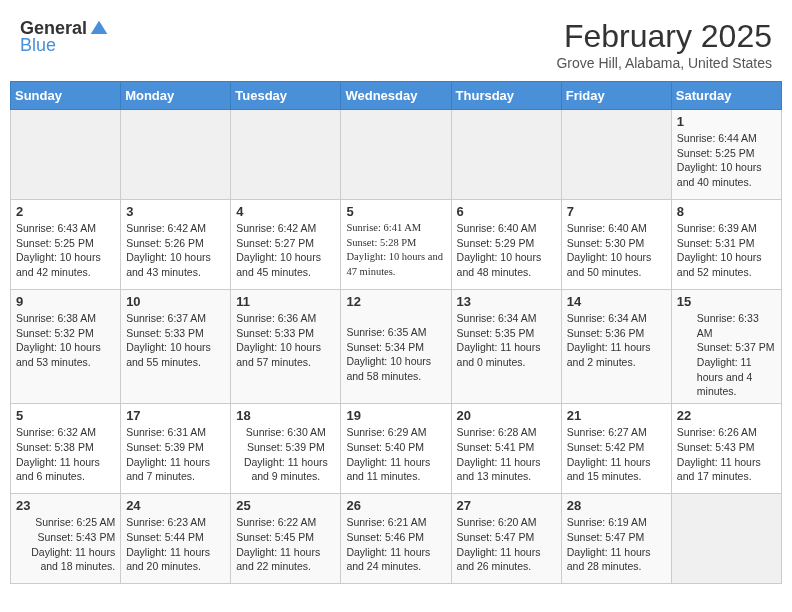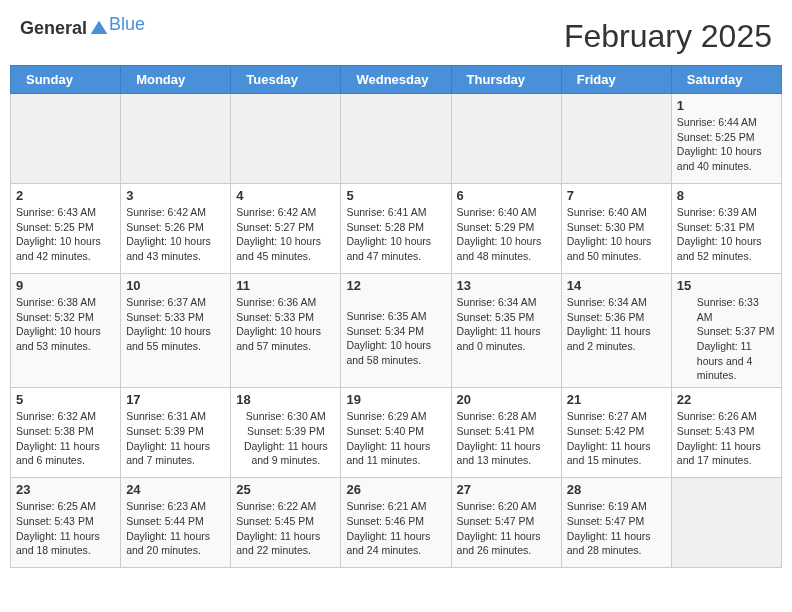--- a/index.html
+++ b/index.html
@@ -11,21 +11,21 @@
       padding: 10px;
     }
     .header {
       display: flex;
       justify-content: space-between;
       align-items: flex-start;
       padding: 8px 10px 6px 10px;
     }
     .logo {
       display: flex;
-      flex-direction: row;
+      flex-direction: column;
       align-items: flex-start;
     }
     .logo-text {
       display: flex;
       align-items: center;
     }
     .logo-general {
       font-size: 18px;
       font-weight: bold;
       color: #333;
@@ -55,21 +55,21 @@
     .calendar {
       width: 100%;
       border-collapse: collapse;
       margin-top: 4px;
     }
     .calendar thead th {
       background-color: #4a90d9;
       color: #fff;
       font-size: 13px;
       font-weight: bold;
-      padding: 6px 15px;
+      padding: 6px 4px;
       text-align: left;
       border: 1px solid #3a7fc1;
     }
     .calendar tbody td {
       width: 14.28%;
       vertical-align: top;
       padding: 4px 5px;
       border: 1px solid #ccc;
       font-size: 11px;
       color: #333;
@@ -102,20 +102,21 @@
     <div class="logo-text">
       <span class="logo-general">General</span>
       <svg class="logo-icon" viewBox="0 0 24 24">
         <polygon points="12,2 22,18 2,18" fill="#4a90d9"></polygon>
       </svg>
     </div>
     <span class="logo-blue" style="margin-top:-4px;">Blue</span>
   </div>
   <div class="title-block">
     <div class="month-title">February 2025</div>
+    <div class="location">Grove Hill, Alabama, United States</div>
   </div>
 </div>
 
 <table class="calendar">
   <thead>
     <tr>
     <th>Sunday</th>
         <th>Monday</th>
         <th>Tuesday</th>
         <th>Wednesday</th>
@@ -153,21 +154,21 @@
 Daylight: 10 hours and 43 minutes.</div>
         </td>
         <td>
           <div class="day-number">4</div>
           <div class="day-info" style="white-space: pre-line;">Sunrise: 6:42 AM
 Sunset: 5:27 PM
 Daylight: 10 hours and 45 minutes.</div>
         </td>
         <td>
           <div class="day-number">5</div>
-          <div class="day-info" style="white-space: pre-line;">Sunrise: 6:41 AM
+          <div class="day-info" style="white-space: pre-line; font-family: Liberation Serif, serif;">Sunrise: 6:41 AM
 Sunset: 5:28 PM
 Daylight: 10 hours and 47 minutes.</div>
         </td>
         <td>
           <div class="day-number">6</div>
           <div class="day-info" style="white-space: pre-line;">Sunrise: 6:40 AM
 Sunset: 5:29 PM
 Daylight: 10 hours and 48 minutes.</div>
         </td>
         <td>
@@ -267,21 +268,21 @@
         <td>
           <div class="day-number">22</div>
           <div class="day-info" style="white-space: pre-line;">Sunrise: 6:26 AM
 Sunset: 5:43 PM
 Daylight: 11 hours and 17 minutes.</div>
         </td>
       </tr>
       <tr>
         <td>
           <div class="day-number">23</div>
-          <div class="day-info" style="white-space: pre-line;">Sunrise: 6:25 AM
+          <div class="day-info" style="white-space: pre-line; text-align: right;">Sunrise: 6:25 AM
 Sunset: 5:43 PM
 Daylight: 11 hours and 18 minutes.</div>
         </td>
         <td>
           <div class="day-number">24</div>
           <div class="day-info" style="white-space: pre-line;">Sunrise: 6:23 AM
 Sunset: 5:44 PM
 Daylight: 11 hours and 20 minutes.</div>
         </td>
         <td>

